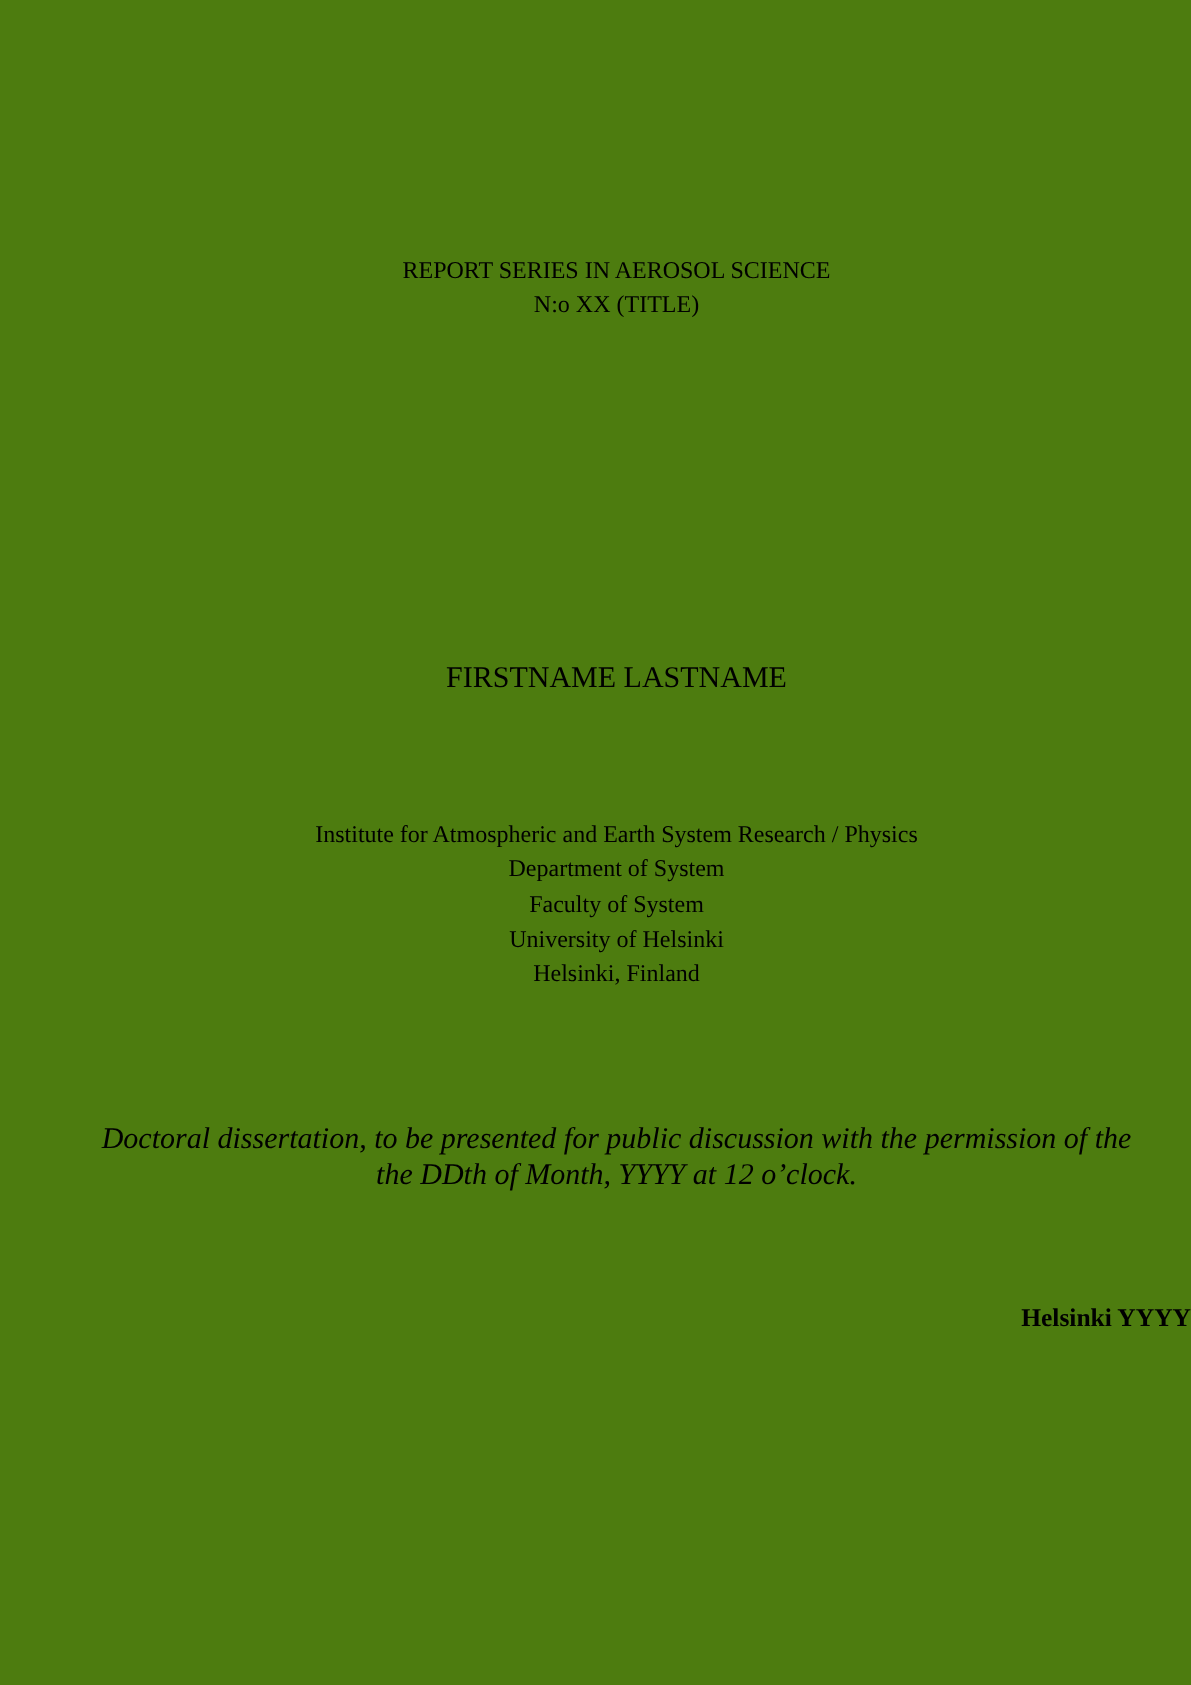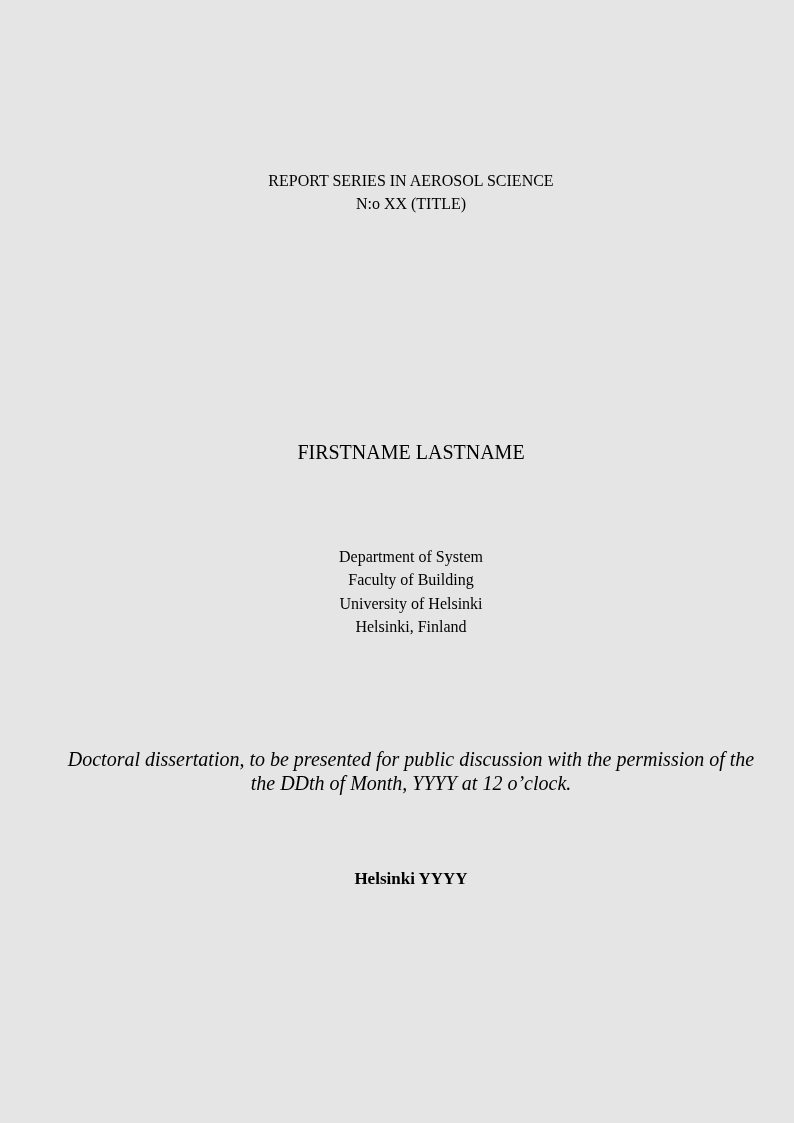--- a/index.html
+++ b/index.html
@@ -4,21 +4,21 @@
 <style>
   html, body {
     margin: 0;
     padding: 0;
     background: #ffffff;
   }
   .page {
     position: relative;
     width: 794px;
     height: 1123px;
-    background: #e5e5e5;
+    background: #4d7c0f;
     overflow: hidden;
     font-family: "Liberation Serif", "DejaVu Serif", serif;
     color: #000000;
   }
   
   .content {
     position: absolute;
     left: 28px;
     top: 0;
     width: 766px;
@@ -52,39 +52,41 @@
     top: 748px;
     font-size: 20px;
     line-height: 23.5px;
     font-style: italic;
   }
   .imprint {
     top: 868px;
     font-size: 17px;
     line-height: 21px;
     font-weight: bold;
+    text-align: right;
   }
 </style>
 </head>
 <body>
 
 <div class="page">
   <div class="content">
 
     <div class="block series-header">
       <div>REPORT SERIES IN AEROSOL SCIENCE</div>
       <div>N:o XX (TITLE)</div>
     </div>
 
 
     <div class="block author-name">FIRSTNAME LASTNAME</div>
 
     <div class="block affiliation">
+      <div>Institute for Atmospheric and Earth System Research / Physics</div>
       <div>Department of System</div>
-      <div>Faculty of Building</div>
+      <div>Faculty of System</div>
       <div>University of Helsinki</div>
       <div>Helsinki, Finland</div>
     </div>
 
     <div class="block dissertation-note">
       <div>Doctoral dissertation, to be presented for public discussion with the permission of the</div>
       <div>the DDth of Month, YYYY at 12 o’clock.</div>
     </div>
 
     <div class="block imprint">Helsinki YYYY</div>

